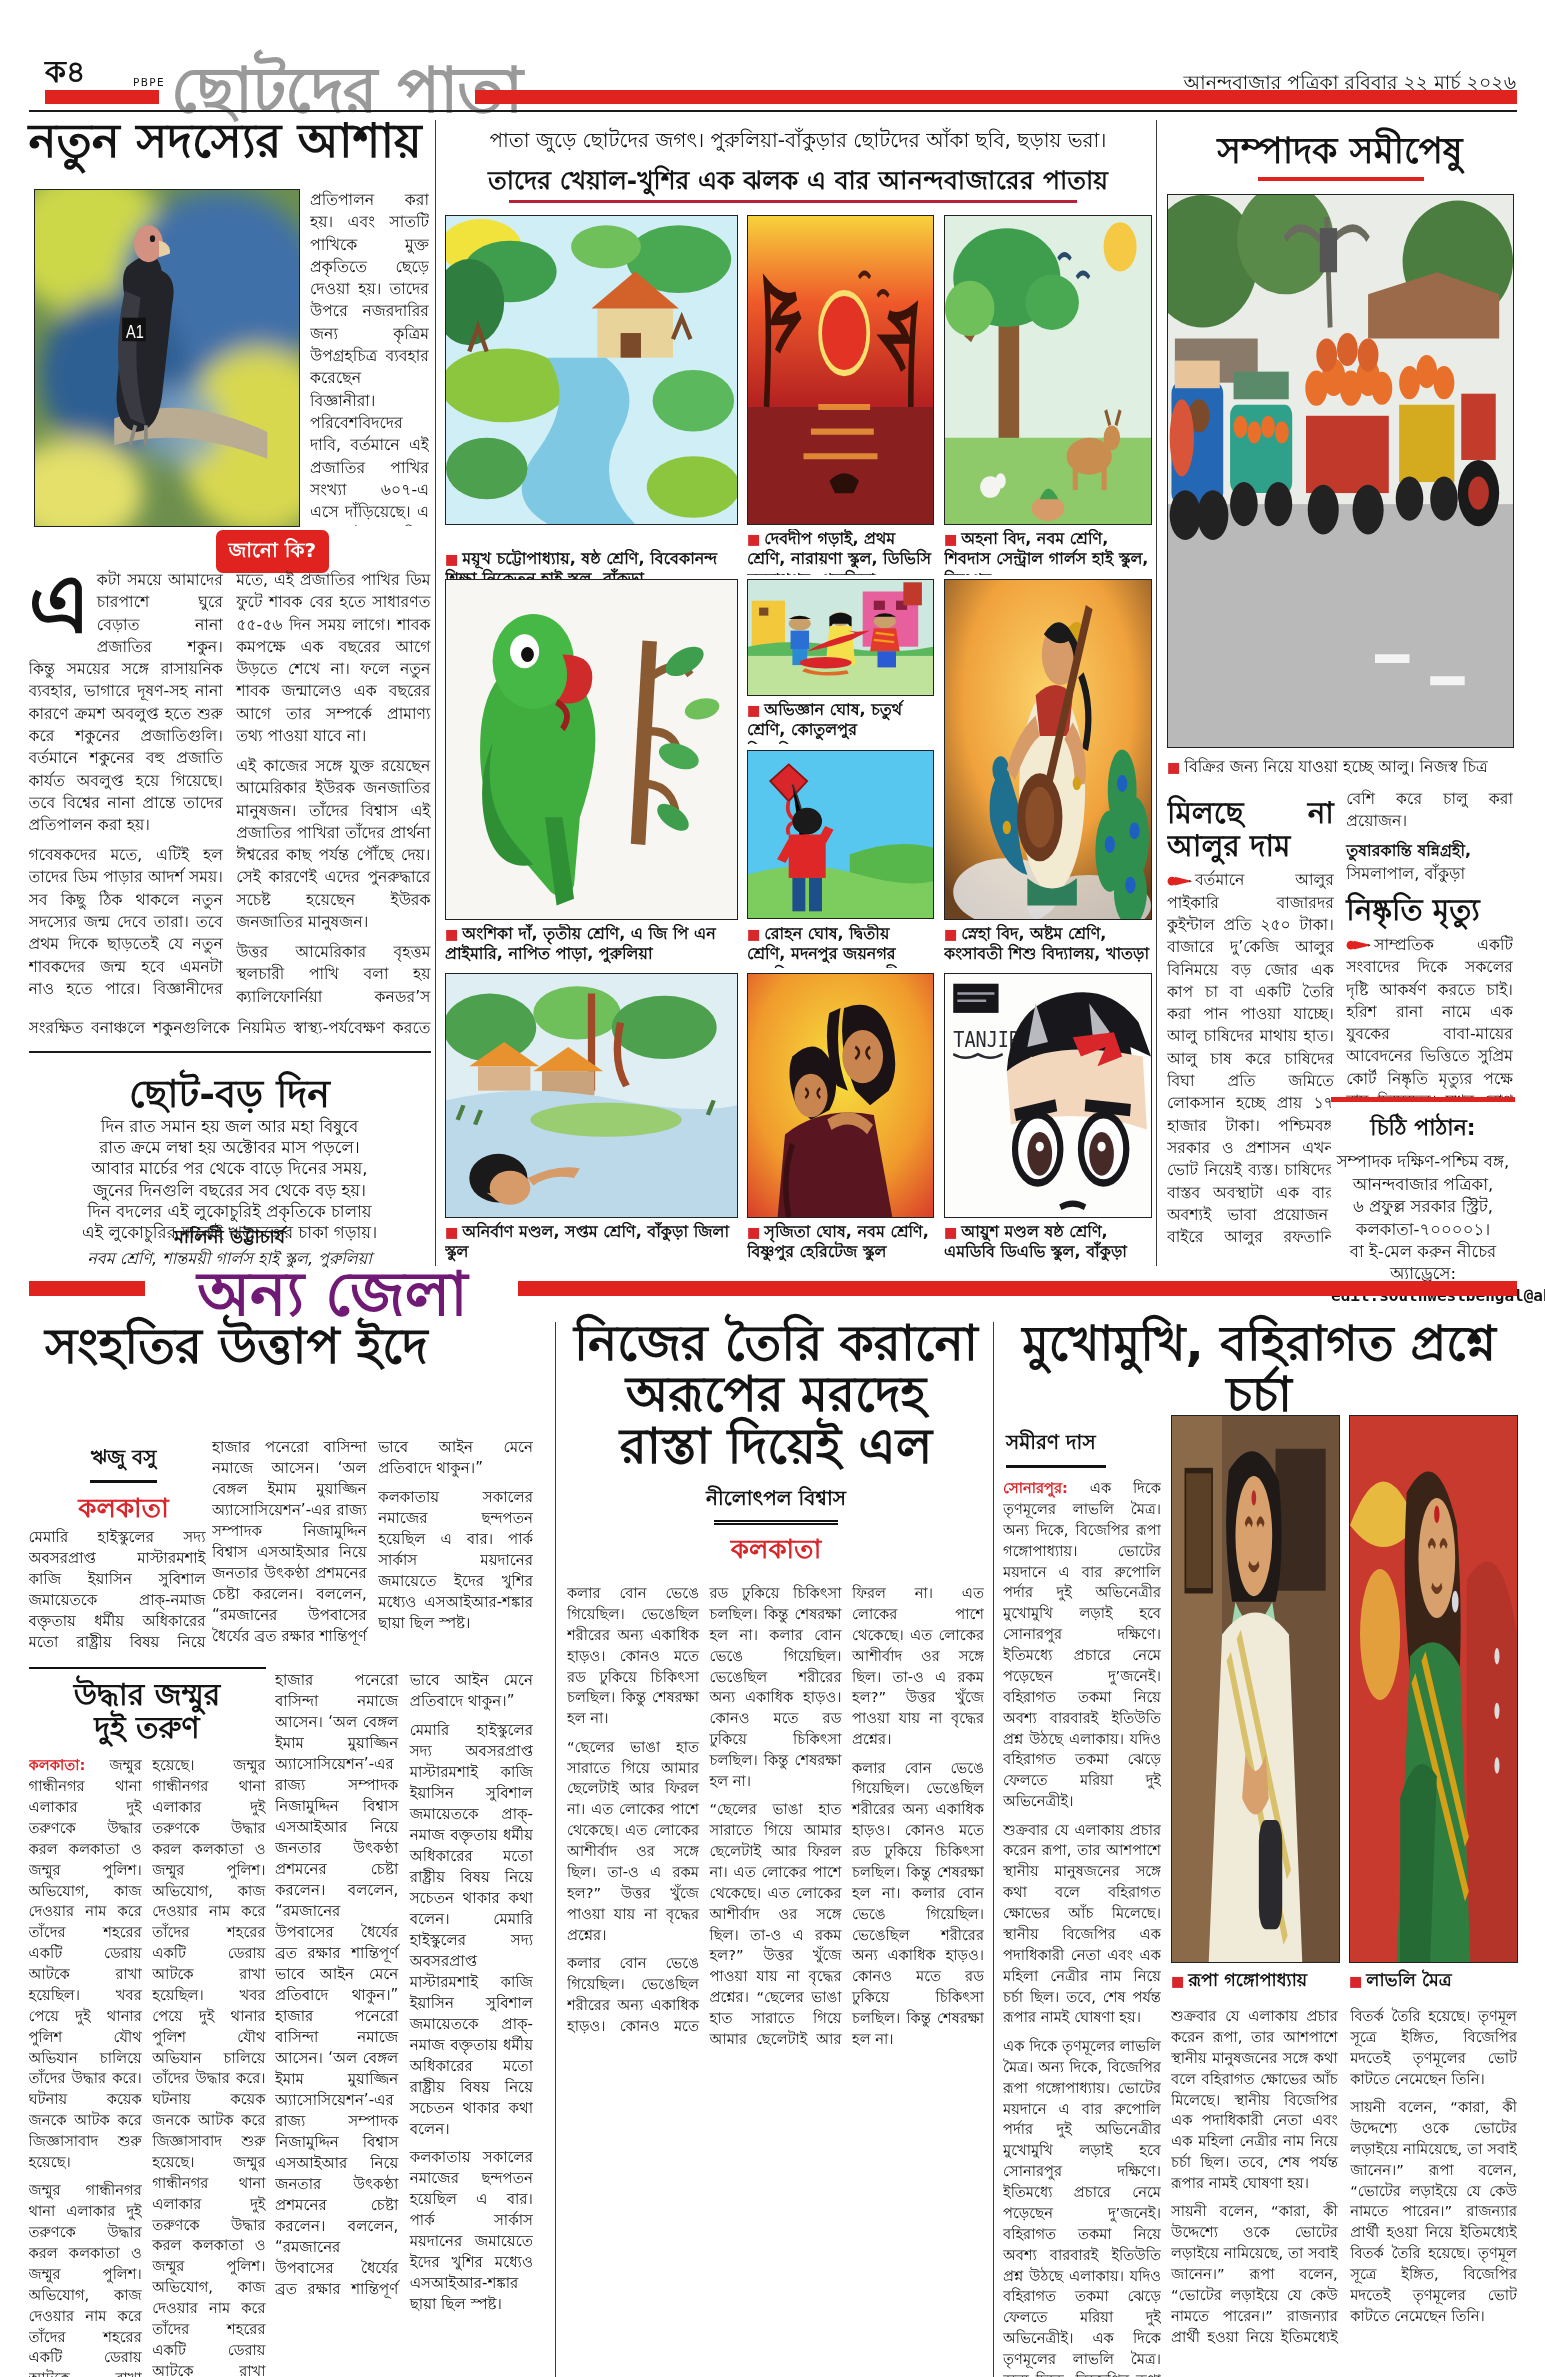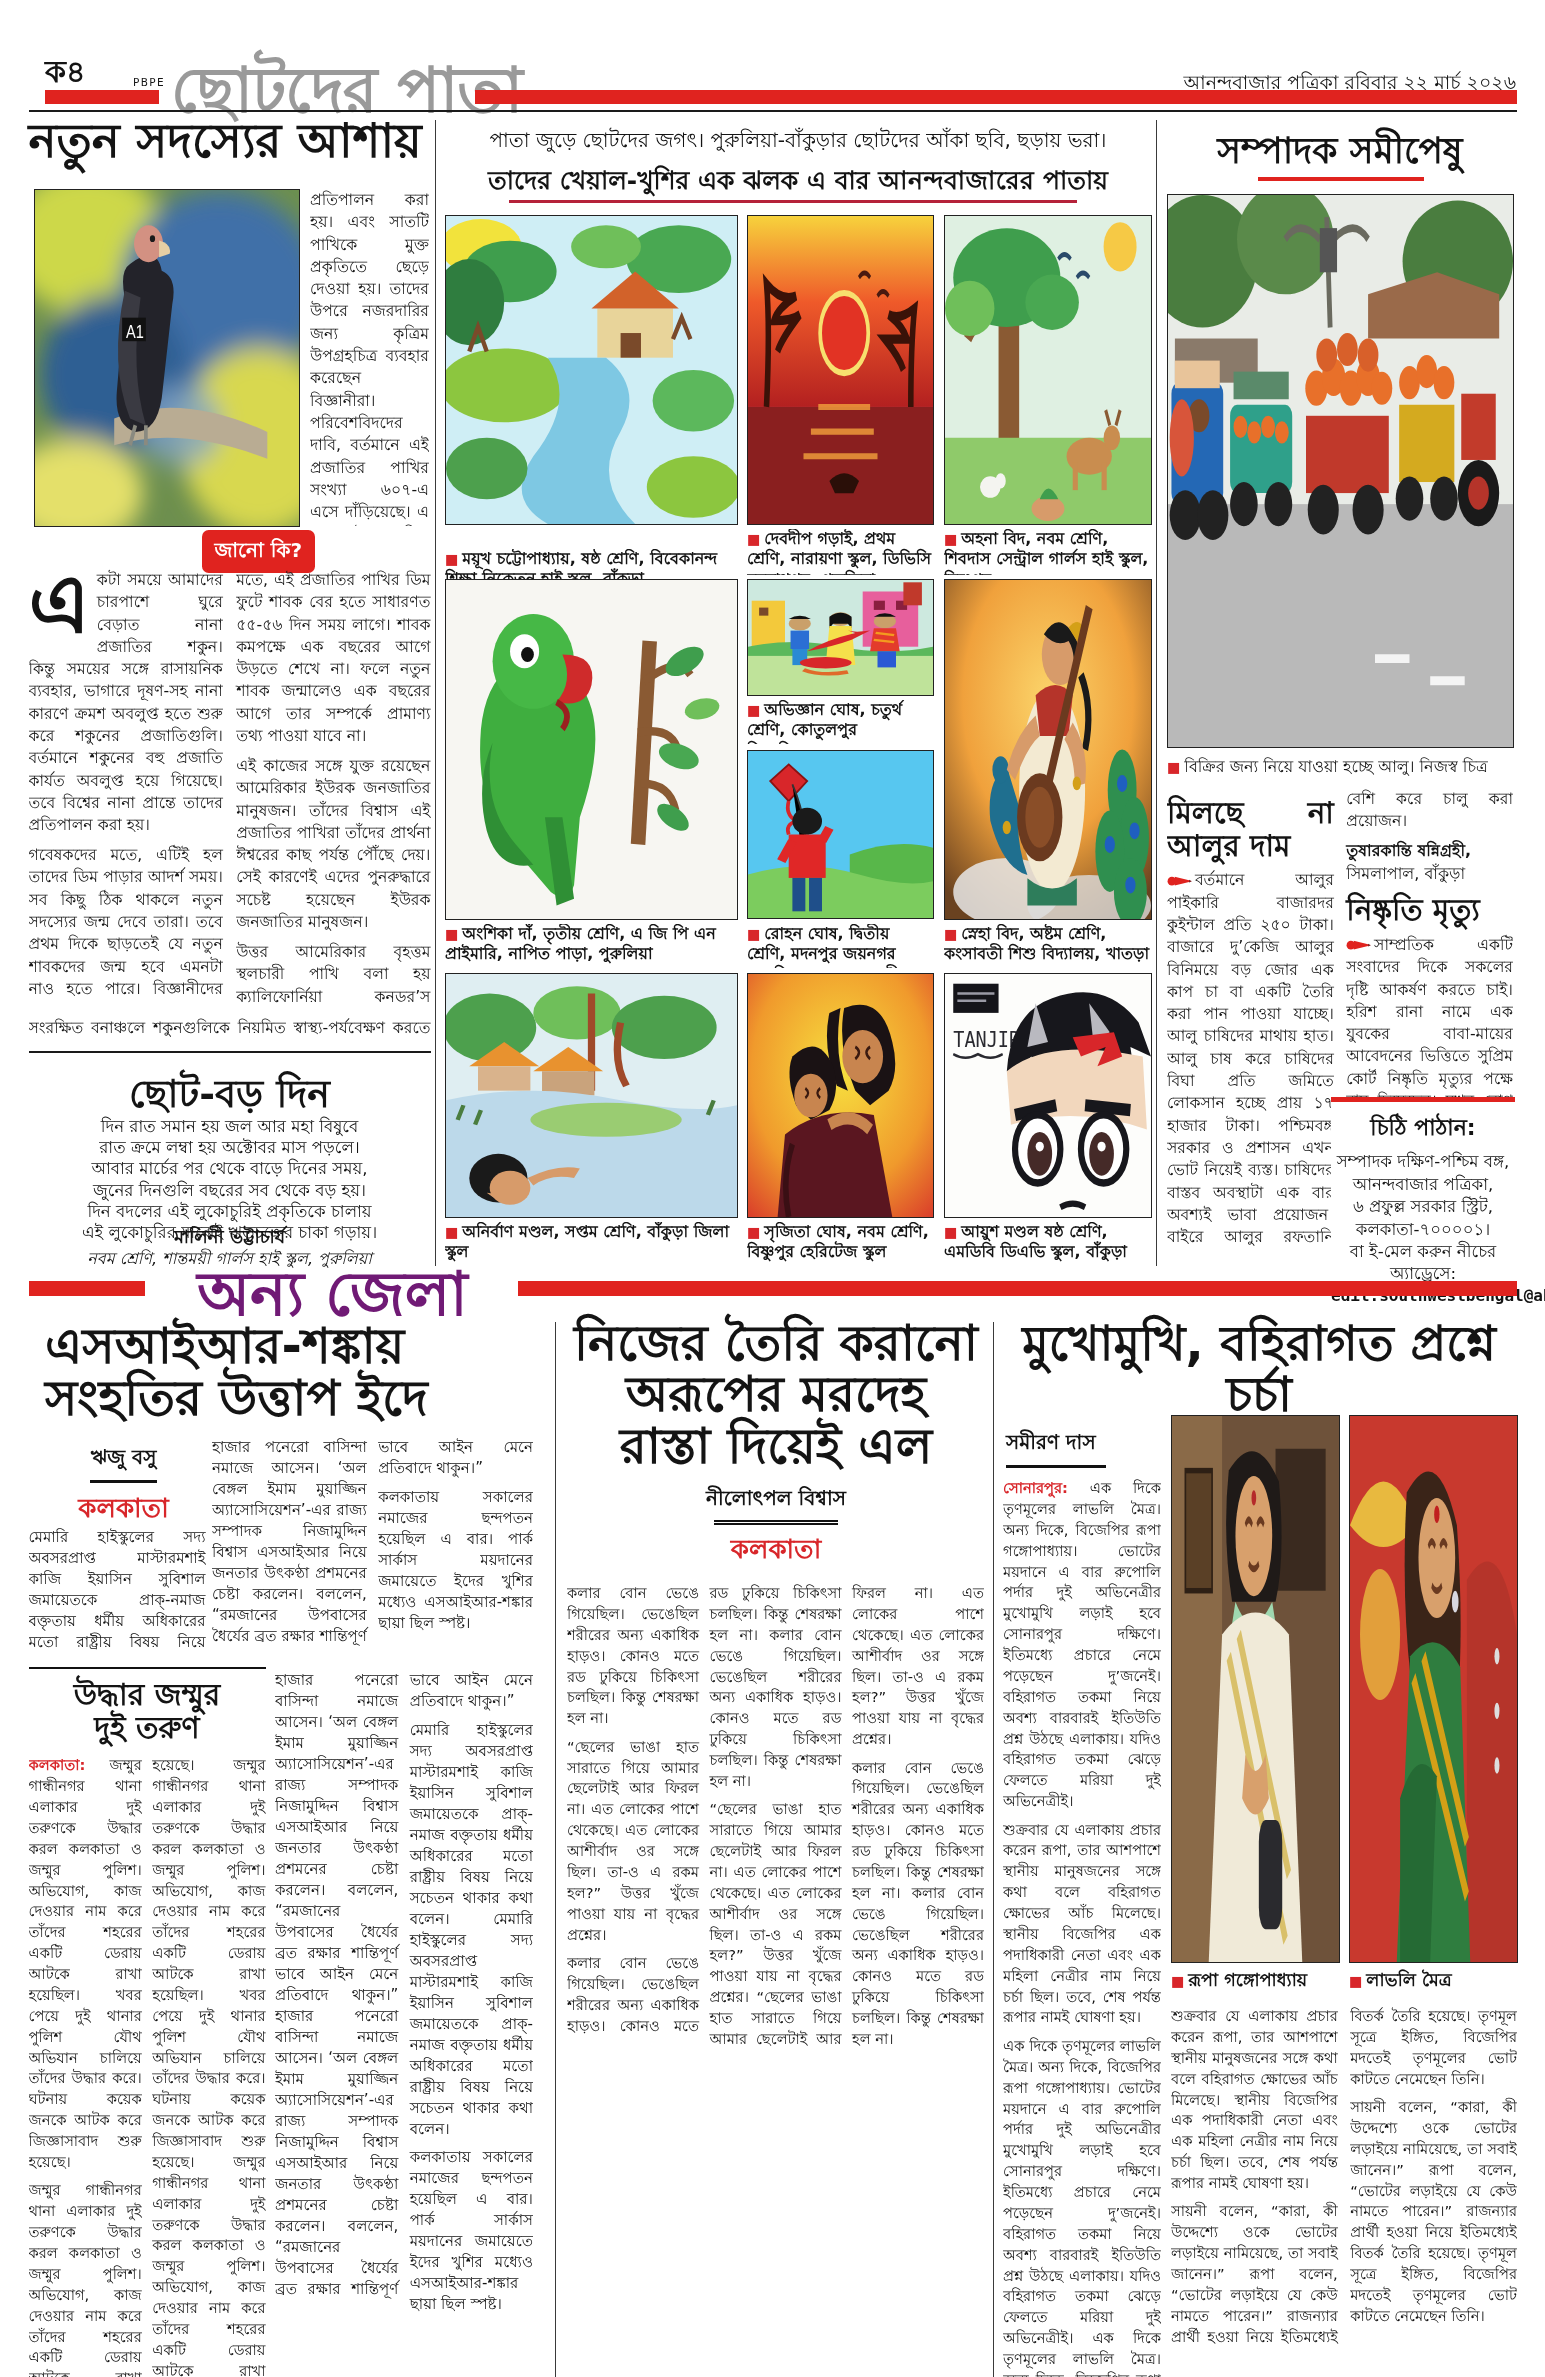--- a/index.html
+++ b/index.html
@@ -69,21 +69,21 @@
   <path d="M47,15 q5,1 4,4 l-4,1z" fill="#e6cfa4"></path>
   <circle cx="44.5" cy="14.5" r="1" fill="#1a1a1a"></circle>
   <rect x="33" y="38" width="9" height="7" fill="#111"></rect>
   <text x="34.5" y="44" font-size="5.5" fill="#fff" font-family="sans-serif">A1</text>
   <path d="M38,70 l-2,6 M42,70 l0,6" stroke="#8a8a80" stroke-width="1.4"></path>
 </svg>
 </div>
 
 <div class="abs body-col" style="left:310px;top:189px;width:119px;height:337px;">প্রতিপালন করা হয়। এবং সাতটি পাখিকে মুক্ত প্রকৃতিতে ছেড়ে দেওয়া হয়। তাদের উপরে নজরদারির জন্য কৃত্রিম উপগ্রহচিত্র ব্যবহার করেছেন বিজ্ঞানীরা। পরিবেশবিদদের দাবি, বর্তমানে এই প্রজাতির পাখির সংখ্যা ৬০৭-এ এসে দাঁড়িয়েছে। এ বার এই প্রজাতির পাখিকে উত্তর-পশ্চিম প্রশান্ত মহাসাগরীয় এলাকা অর্থাৎ ইয়াহো, ব্রিটিশ কলম্বিয়া প্রভৃতি জায়গায় মুক্ত করার কাজ চলছে বলে জানান বিজ্ঞানীরা। তাঁদের দাবি, ২০২৬ সালে এই প্রজাতির শকুন যুগলকে ওই এলাকায় ছাড়া হয়। চলতি বছরে শকুনগুলি ছ’বছর দশ মাস বয়সে পৌঁছেছে।</div>
 
-<div class="pill" style="left:202px;top:530px;">জানো কি?</div>
+<div class="pill" style="left:216px;top:530px;">জানো কি?</div>
 
 <div class="abs body-col cols2 hid" style="left:28.5px;top:569px;width:402px;height:442px;">
   <p><span class="dropcap">এ</span><span>কটা সময়ে আমাদের চারপাশে ঘুরে বেড়াত নানা প্রজাতির শকুন। কিন্তু সময়ের সঙ্গে রাসায়নিক ব্যবহার, ভাগারে দূষণ-সহ নানা কারণে ক্রমশ অবলুপ্ত হতে শুরু করে শকুনের প্রজাতিগুলি। বর্তমানে শকুনের বহু প্রজাতি কার্যত অবলুপ্ত হয়ে গিয়েছে। তবে বিশ্বের নানা প্রান্তে তাদের প্রতিপালন করা হয়।</span></p>
   <p>গবেষকদের মতে, এটিই হল তাদের ডিম পাড়ার আদর্শ সময়। সব কিছু ঠিক থাকলে নতুন সদস্যের জন্ম দেবে তারা। তবে প্রথম দিকে ছাড়তেই যে নতুন শাবকদের জন্ম হবে এমনটা নাও হতে পারে। বিজ্ঞানীদের মতে, এই প্রজাতির পাখির ডিম ফুটে শাবক বের হতে সাধারণত ৫৫-৫৬ দিন সময় লাগে। শাবক কমপক্ষে এক বছরের আগে উড়তে শেখে না। ফলে নতুন শাবক জন্মালেও এক বছরের আগে তার সম্পর্কে প্রামাণ্য তথ্য পাওয়া যাবে না।</p>
   <p>এই কাজের সঙ্গে যুক্ত রয়েছেন আমেরিকার ইউরক জনজাতির মানুষজন। তাঁদের বিশ্বাস এই প্রজাতির পাখিরা তাঁদের প্রার্থনা ঈশ্বরের কাছ পর্যন্ত পৌঁছে দেয়। সেই কারণেই এদের পুনরুদ্ধারে সচেষ্ট হয়েছেন ইউরক জনজাতির মানুষজন।</p>
   <p>উত্তর আমেরিকার বৃহত্তম স্থলচারী পাখি বলা হয় ক্যালিফোর্নিয়া কনডর’স প্রজাতির শকুনকে। এদের এক একটি শকুনের ওজন ১২ কেজি পর্যন্ত হয়। এরা দু’দিকে যখন ডানা বিস্তার করে তখন প্রায় ন’ফুট জায়গা দখল করে। বিজ্ঞানীদের মতে, আজ থেকে প্রায় চার দশক আগে প্রায় বিলুপ্তির মুখে এসে পৌঁছেছিল এই শকুনেরা। ১৯৮২ সালে এদের সংখ্যা ২২-এ এসে ঠেকেছিল। ১৯৮৭ সালে একটি কর্মসূচির মাধ্যমে কয়েকটি শকুনকে সংরক্ষিত স্থানে রাখা হয় ও এদেরকে বিলুপ্তির হাত থেকে বাঁচানোর চেষ্টা চলে। বংশবিস্তার করতে সক্ষম হলে, সব কিছু ঠিক থাকলে একশো বছর বাদে ফের উত্তর পশ্চিম প্রশান্ত মহাসাগর এলাকায় দেখা যাবে এই প্রজাতির শকুনকে।</p>
 </div>
 <div class="abs body-col" style="left:28.5px;top:1017px;width:402px;height:26px;font-weight:500;">সংরক্ষিত বনাঞ্চলে শকুনগুলিকে নিয়মিত স্বাস্থ্য-পর্যবেক্ষণ করতে হবে।</div>
 
 <div class="hrule" style="left:28.5px;top:1051px;width:402px;"></div>
@@ -446,21 +446,20 @@
 </div>
 
 <div class="redbar" style="left:28.5px;top:1281px;width:116px;height:15px;"></div>
 <div class="abs" style="left:152px;top:1247px;width:361px;text-align:center;font-size:61px;font-weight:bold;color:#701a75;">অন্য জেলা</div>
 <div class="redbar" style="left:518px;top:1281px;width:999px;height:15px;"></div>
 
 <div class="vrule" style="left:555px;top:1322px;height:1058px;"></div>
 <div class="vrule" style="left:993px;top:1322px;height:1058px;"></div>
 
 <div class="abs" style="left:45px;top:1321px;width:475px;font-size:49px;font-weight:bold;line-height:1.06;">
-  <div>এসআইআর-শঙ্কায়</div>
   <div>সংহতির উত্তাপ ইদে</div>
 </div>
 <div class="abs center" style="left:52px;top:1442px;width:143px;">
   <div class="byname">ঋজু বসু</div>
   <div class="byrule"></div>
   <div class="byplace">কলকাতা</div>
 </div>
 <div class="abs hid" style="left:212px;top:1437px;width:321px;height:220px;column-count:2;column-gap:11.4px;font-size:15px;line-height:1.4;text-align:justify;">
   <p>হাজার পনেরো বাসিন্দা নমাজে আসেন। ‘অল বেঙ্গল ইমাম মুয়াজ্জিন অ্যাসোসিয়েশন’-এর রাজ্য সম্পাদক নিজামুদ্দিন বিশ্বাস এসআইআর নিয়ে জনতার উৎকণ্ঠা প্রশমনের চেষ্টা করলেন। বললেন, “রমজানের উপবাসের ধৈর্যের ব্রত রক্ষার শান্তিপূর্ণ ভাবে আইন মেনে প্রতিবাদে থাকুন।”</p>
   <p>কলকাতায় সকালের নমাজের ছন্দপতন হয়েছিল এ বার। পার্ক সার্কাস ময়দানের জমায়েতে ইদের খুশির মধ্যেও এসআইআর-শঙ্কার ছায়া ছিল স্পষ্ট।</p>

